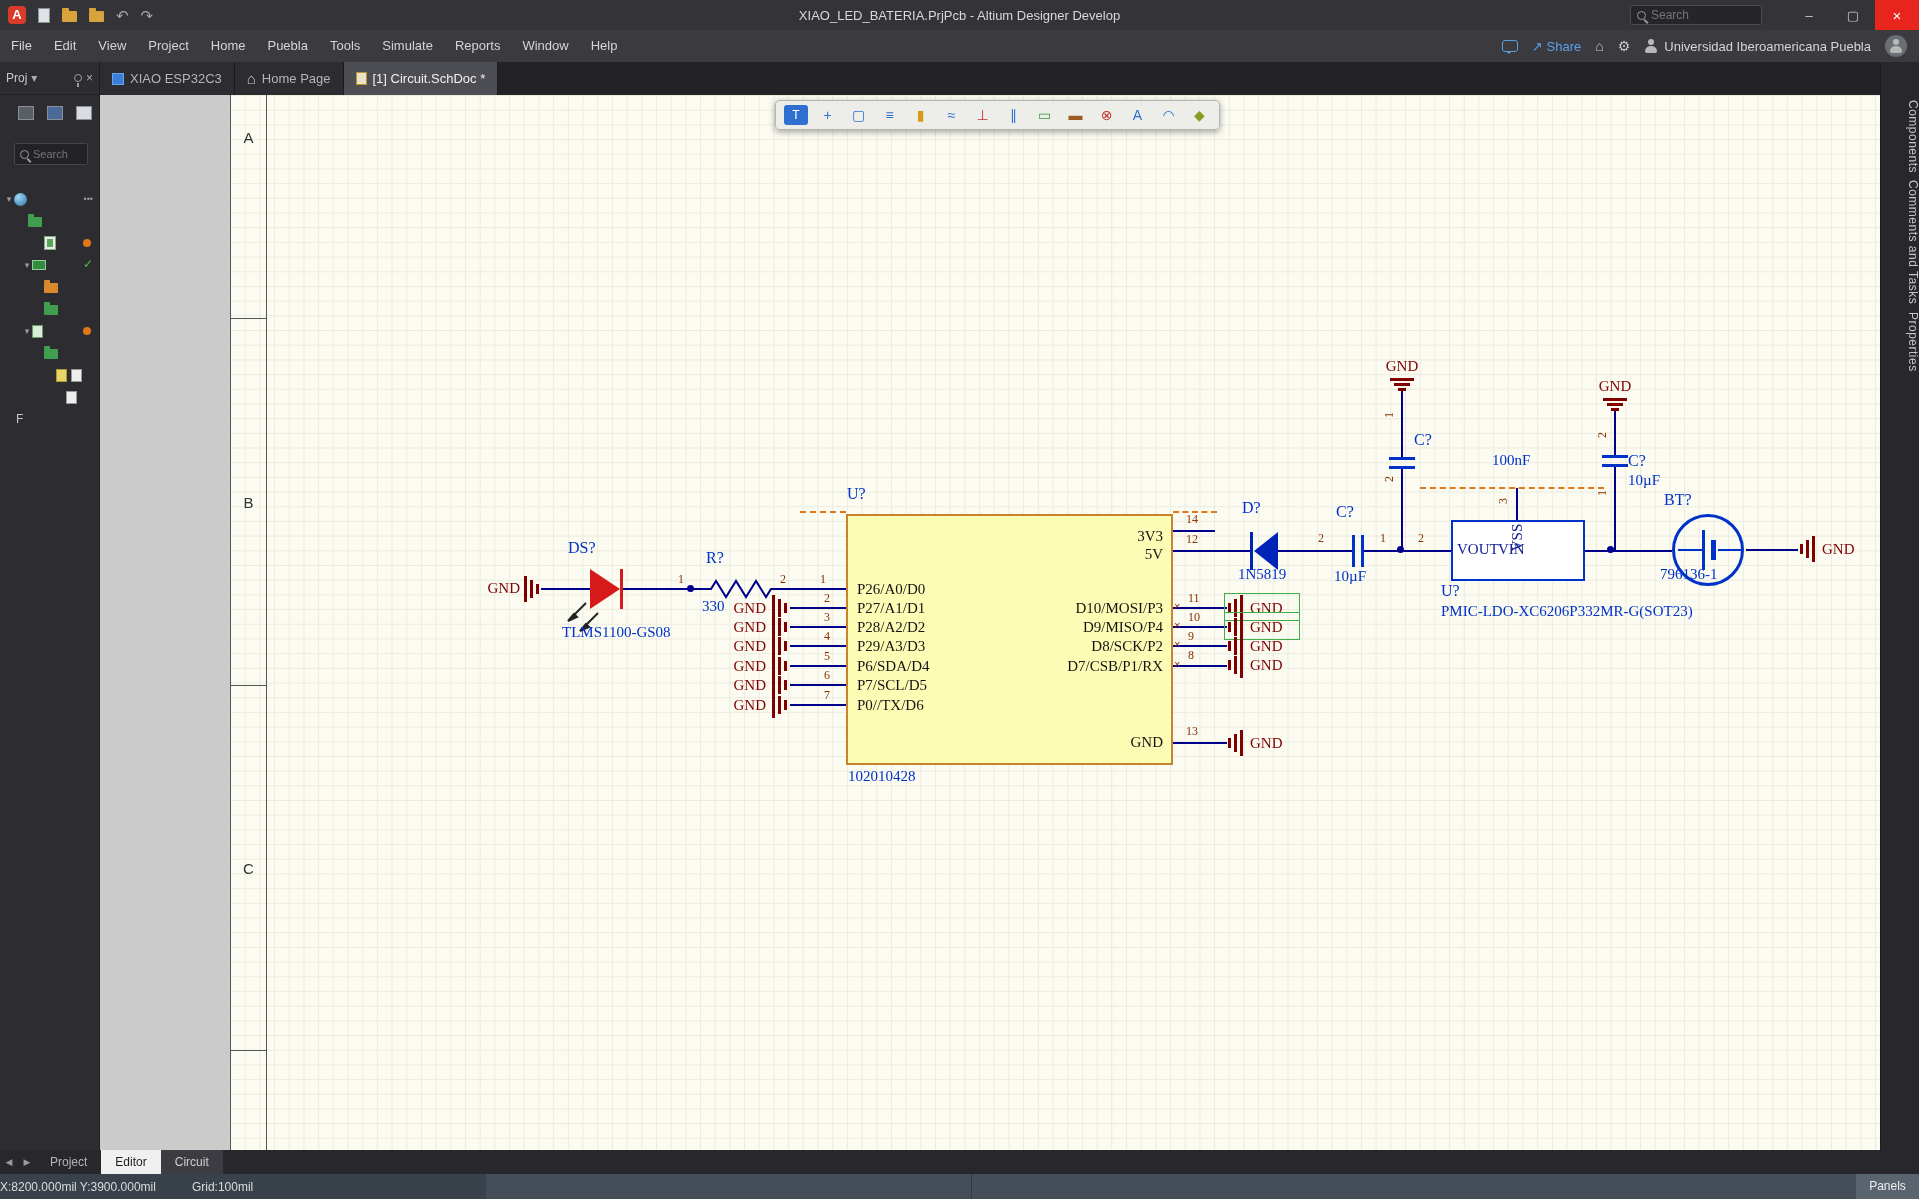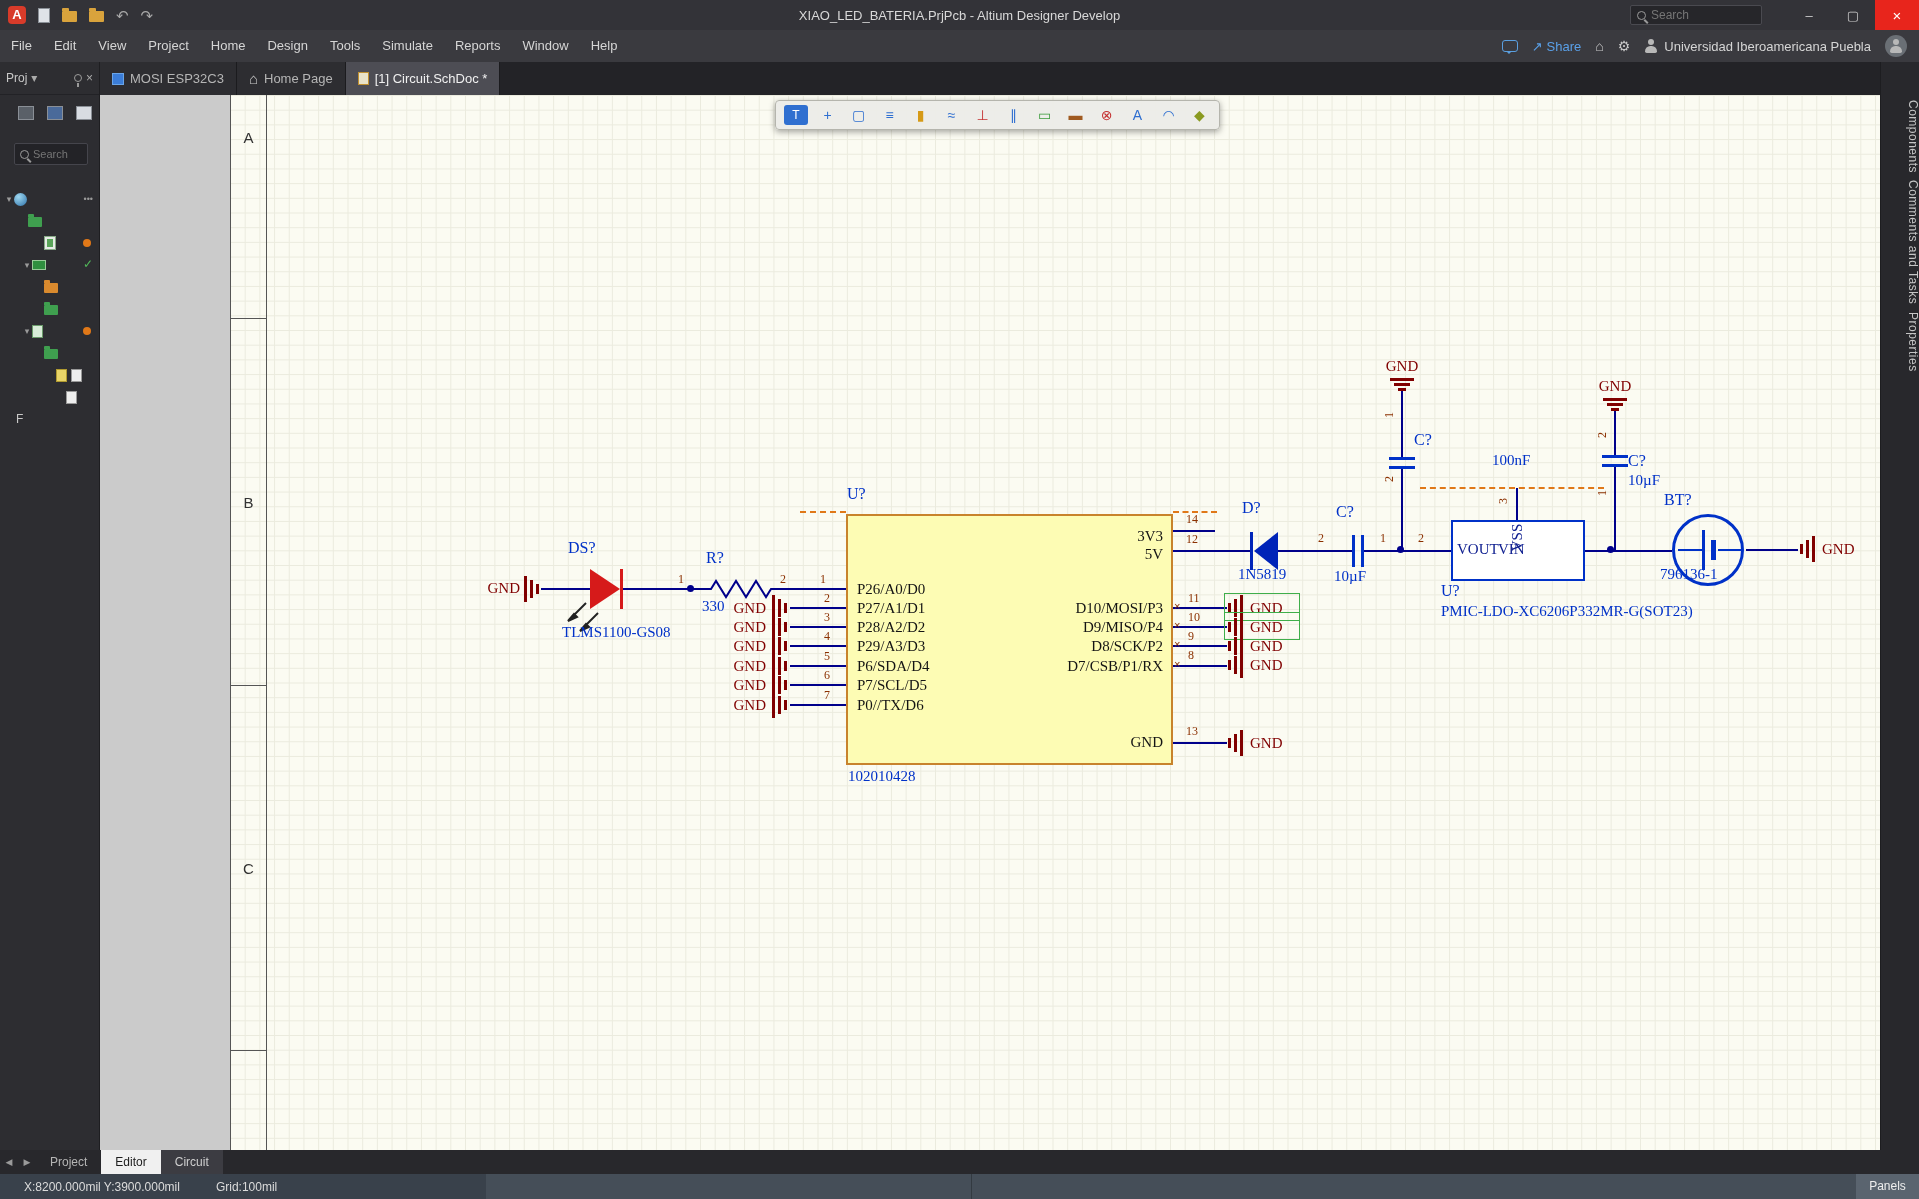--- a/index.html
+++ b/index.html
@@ -127,21 +127,21 @@
   .rstrip{position:absolute;right:0;top:62px;width:39px;height:1112px;background:#28282c;border-left:1px solid #1d1d20;z-index:40;}
   .rtab{position:absolute;left:0;width:39px;writing-mode:vertical-rl;font-size:12px;color:#c5c5c5;text-align:center;padding:10px 0;letter-spacing:.5px;}
 
   
   .bstrip{position:absolute;left:0;top:1150px;width:1919px;height:24px;background:#28282c;display:flex;align-items:center;font-size:12px;color:#b5b5b5;z-index:45;}
   .bnav{width:18px;text-align:center;font-size:9px;color:#9a9a9a;line-height:24px;}
   .btab{padding:0 14px;height:24px;line-height:24px;}
   .btab.editor{background:#f0f0f0;color:#1c1c1c;}
   .btab.circuit{background:#3c3c42;color:#cfcfcf;}
   .statusbar{position:absolute;left:0;top:1174px;width:1919px;height:25px;background:#454e58;color:#dbdbdb;font-size:12px;z-index:45;}
-  .sb-left{position:absolute;left:0;top:0;width:486px;height:25px;background:#39414b;display:flex;align-items:center;padding-left:24px;gap:36px;}
+  .sb-left{position:absolute;left:0;top:0;width:486px;height:25px;background:#39414b;display:flex;align-items:center;padding-left:0;gap:36px;}
   .sb-div{position:absolute;left:971px;top:0;width:1px;height:25px;background:#333a41;}
   .sb-panels{position:absolute;right:0;top:0;width:63px;height:25px;background:#5a646f;text-align:center;line-height:25px;color:#eee;}
 </style>
 </head>
 <body>
 
 <div>
 
   <div class="titlebar">
     <div class="tb-icons">
@@ -163,21 +163,21 @@
       <span class="close">×</span>
     </div>
   </div>
 
   <div class="menubar">
     <span class="mi">File</span>
     <span class="mi">Edit</span>
     <span class="mi">View</span>
     <span class="mi">Project</span>
     <span class="mi">Home</span>
-    <span class="mi">Design</span>
+    <span class="mi">Puebla</span>
     <span class="mi">Tools</span>
     <span class="mi">Simulate</span>
     <span class="mi">Reports</span>
     <span class="mi">Window</span>
     <span class="mi">Help</span>
     <div class="mb-right">
       <span class="bubble"></span>
       <span class="share">
         <span>↗</span>
         <span>Share</span>
@@ -252,21 +252,21 @@
       <div class="trow" style="padding-left:16px">
           <span class="flabel">F</span>
         </div>
     </div>
   </div>
 
   <div class="canvas">
     <div class="doctabs">
       <div class="dtab">
         <span class="dt-ic1"></span>
-        <span>MOSI ESP32C3</span>
+        <span>XIAO ESP32C3</span>
       </div>
       <div class="dtab">
         <span class="glyph" style="font-size:15px">⌂</span>
         <span>Home Page</span>
       </div>
       <div class="dtab active">
         <span class="dt-ic3"></span>
         <span>[1] Circuit.SchDoc *</span>
       </div>
     </div>

